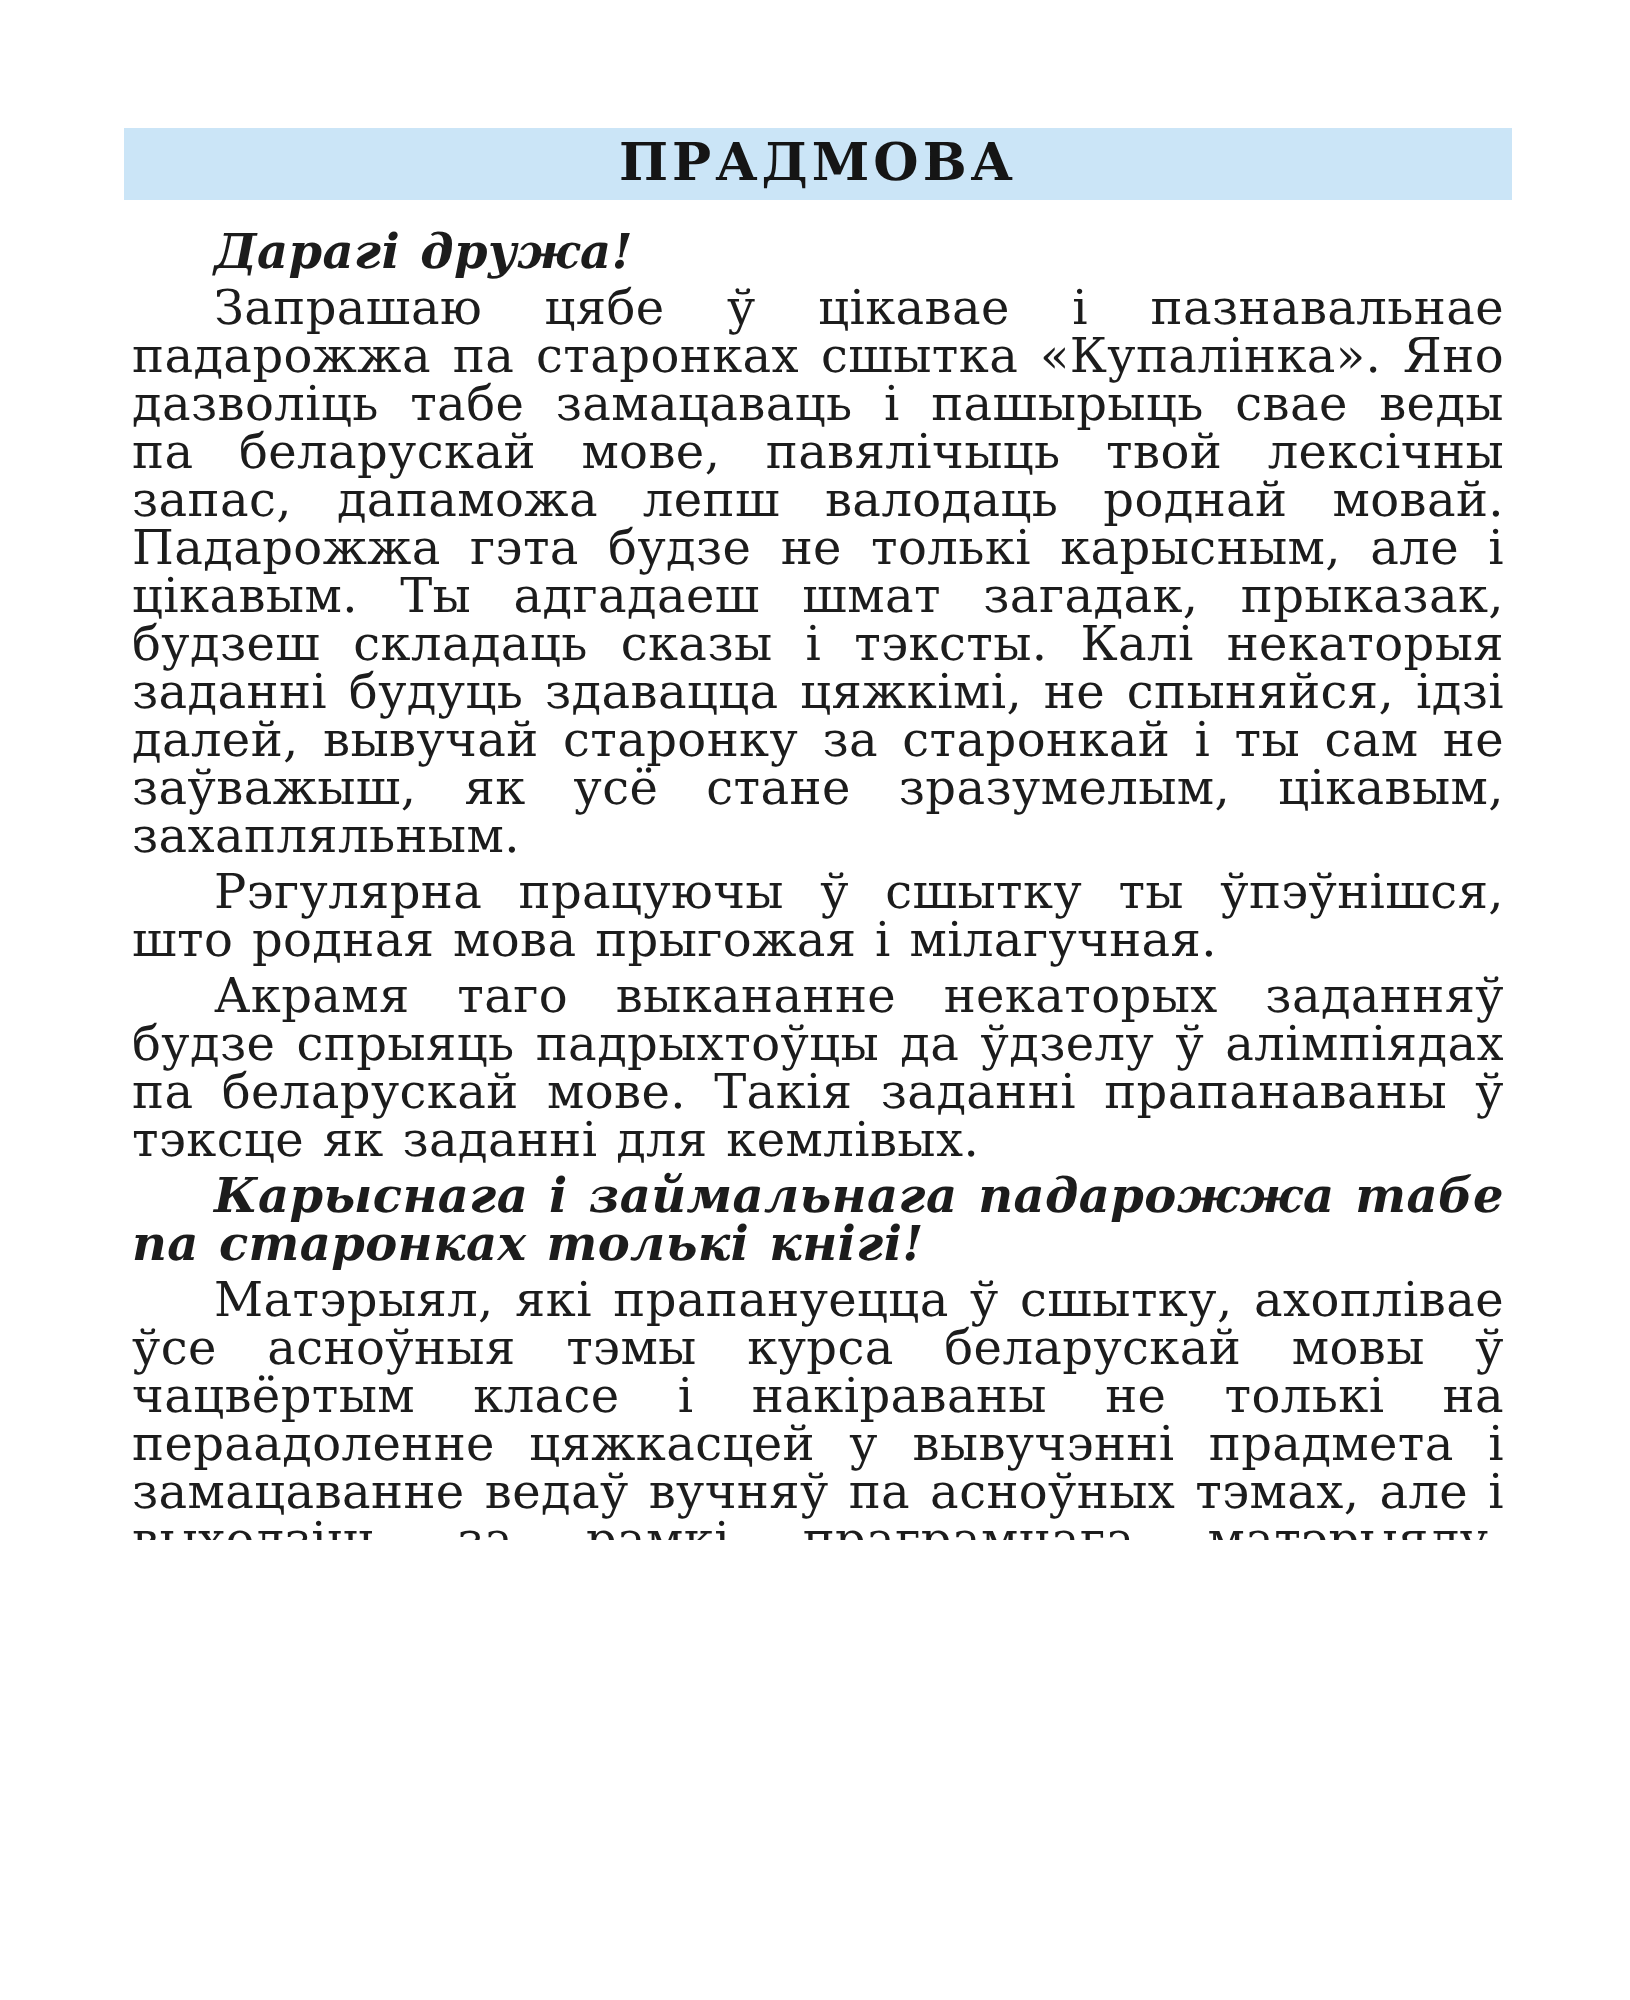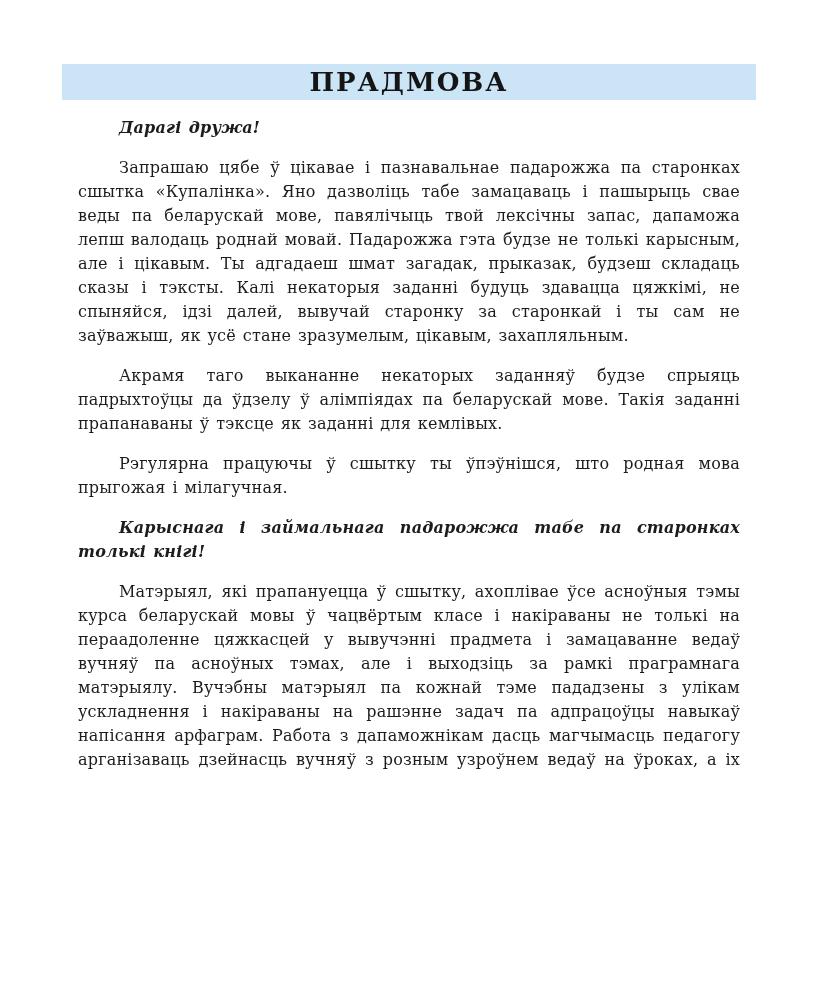--- a/index.html
+++ b/index.html
@@ -33,22 +33,22 @@
     margin-bottom: 14px;
   }
   .header-band h1 {
     margin: 0;
     font-size: 26px;
     font-weight: bold;
     letter-spacing: 2px;
     color: #151515;
   }
   .body-text p {
-    margin: 16px;
-    font-size: 16px;
+    margin: 4px;
+    font-size: 24px;
     line-height: 24px;
     text-align: justify;
     text-indent: 41px;
     letter-spacing: 0.2px;
     word-spacing: 1.5px;
   }
   .salutation {
     font-weight: bold;
     font-style: italic;
   }
@@ -85,23 +85,23 @@
   <div class="content">
     <div class="header-band" style="background: rgb(203, 229, 247);">
       <h1>ПРАДМОВА</h1>
     </div>
 
     <div class="body-text">
       <p class="salutation">Дарагі дружа!</p>
 
       <p>Запрашаю цябе ў цікавае і пазнавальнае падарожжа па старонках сшытка «Купалінка». Яно дазволіць табе замацаваць і пашырыць свае веды па беларускай мове, павялічыць твой лексічны запас, дапаможа лепш валодаць роднай мовай. Падарожжа гэта будзе не толькі карысным, але і цікавым. Ты адгадаеш шмат загадак, прыказак, будзеш складаць сказы і тэксты. Калі некаторыя заданні будуць здавацца цяжкімі, не спыняйся, ідзі далей, вывучай старонку за старонкай і ты сам не заўважыш, як усё стане зразумелым, цікавым, захапляльным.</p>
 
+      <p>Рэгулярна працуючы ў сшытку ты ўпэўнішся, што родная мова прыгожая і мілагучная.</p>
+
       <p>Акрамя таго выкананне некаторых заданняў будзе спрыяць падрыхтоўцы да ўдзелу ў алімпіядах па беларускай мове. Такія заданні прапанаваны ў тэксце як заданні для кемлівых.</p>
-
-      <p>Рэгулярна працуючы ў сшытку ты ўпэўнішся, што родная мова прыгожая і мілагучная.</p>
 
       <p class="closing">Карыснага і займальнага падарожжа табе па старонках толькі кнігі!</p>
 
       <p>Матэрыял, які прапануецца ў сшытку, ахоплівае ўсе асноўныя тэмы курса беларускай мовы ў чацвёртым класе і накіраваны не толькі на пераадоленне цяжкасцей у вывучэнні прадмета і замацаванне ведаў вучняў па асноўных тэмах, але і выходзіць за рамкі праграмнага матэрыялу. Вучэбны матэрыял па кожнай тэме пададзены з улікам ускладнення і накіраваны на рашэнне задач па адпрацоўцы навыкаў напісання арфаграм. Работа з дапаможнікам дасць магчымасць педагогу арганізаваць дзейнасць вучняў з розным узроўнем ведаў на ўроках, а іх бацькам – праводзіць індывідуальныя заняткі з дзецьмі дома. Заданні, якія пададзены ў гульневай форме, будуць спрыяць падтрыманню ў школьнікаў цікавасці да прадмета. Разнастайныя і пазнавальныя заданні накіраваны на развіццё моўнай кампетэнтнасці вучняў, фарміраванне трывалых арфаграфічных уменняў і навыкаў, пашырэнне лексічнага запасу.</p>
     </div>
   </div>
 
   <div class="watermark-row">
     <span style="color: rgb(143, 143, 143);">Долина Знаний (www.бук.бел)</span>
     <span style="color: rgb(143, 143, 143);">Долина Знаний (www.бук.бел)</span>

